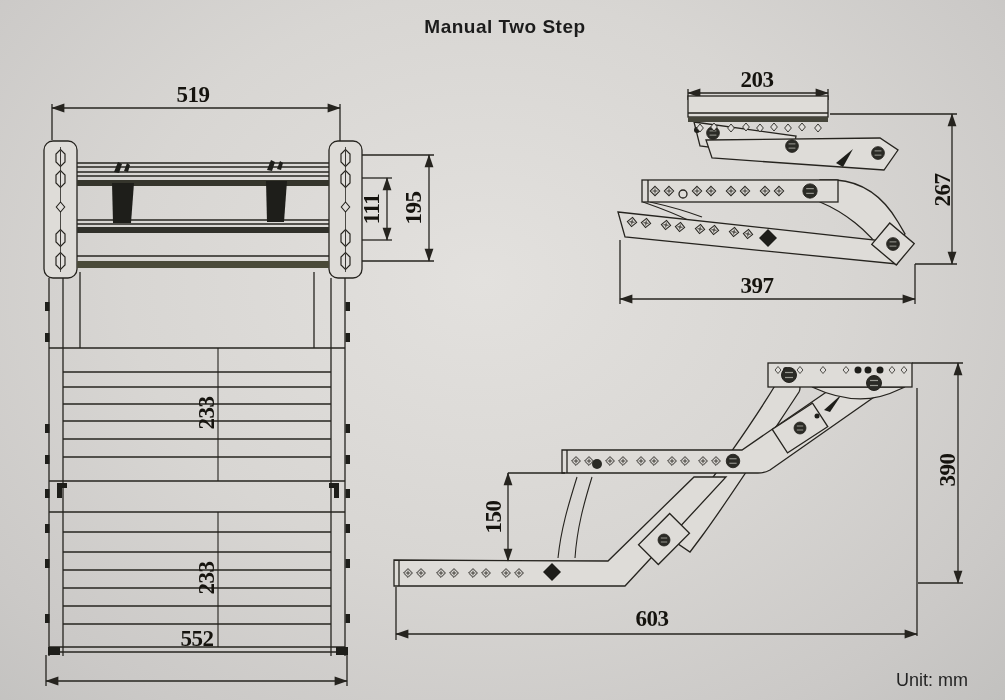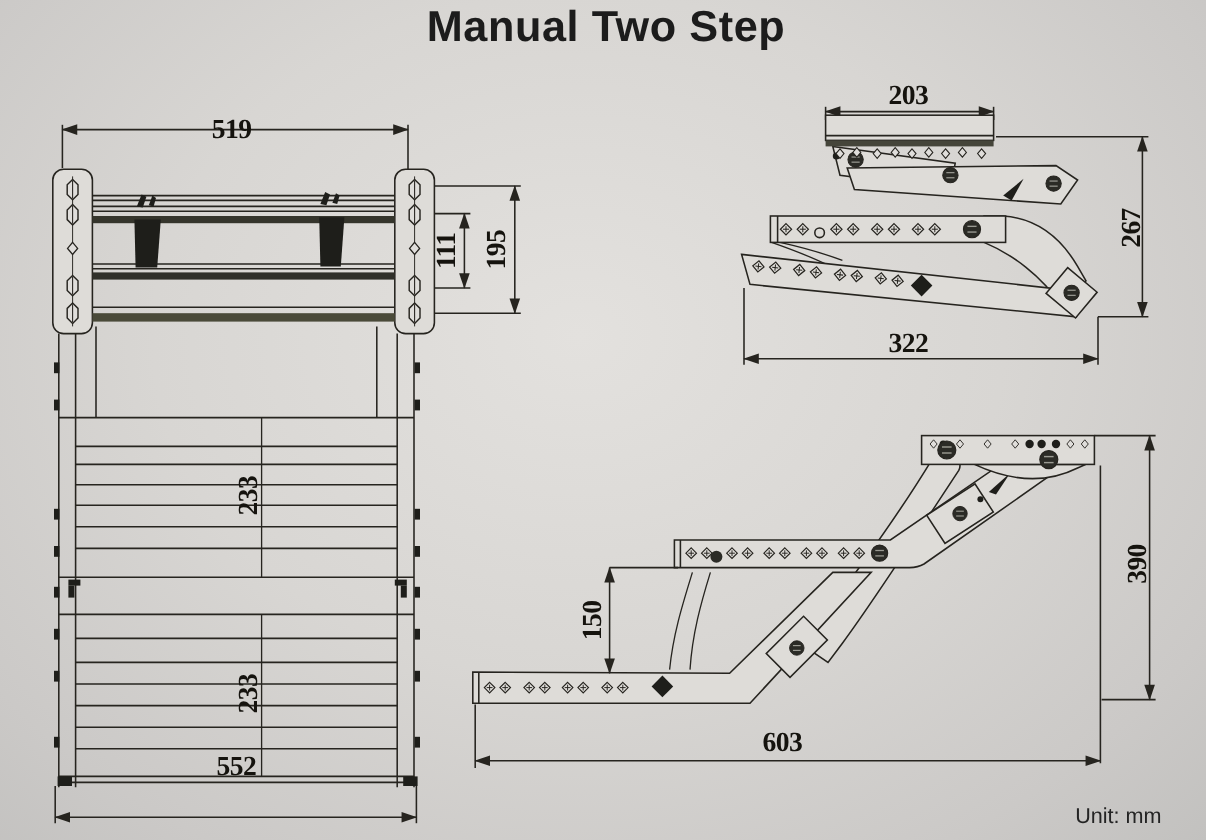--- a/index.html
+++ b/index.html
@@ -3,22 +3,22 @@
 <meta charset="utf-8">
 <style>
   html,body{margin:0;padding:0;}
   #page{
     position:relative;width:1005px;height:700px;overflow:hidden;
     background:radial-gradient(ellipse at 48% 40%, #e3e1de 0%, #d8d6d3 48%, #cbc9c7 82%, #c2c1bf 100%);
     font-family:"Liberation Sans",sans-serif;
   }
   #art{position:absolute;left:0;top:0;}
   .title{
-    position:absolute;left:340px;top:1px;width:330px;text-align:center;
-    font-size:36px;font-weight:700;color:#1c1c1c;letter-spacing:.5px;
+    position:absolute;left:340px;top:16px;width:330px;text-align:center;
+    font-size:19px;font-weight:700;color:#1c1c1c;letter-spacing:.5px;
   }
   .unit{
     position:absolute;left:896px;top:670px;width:117px;text-align:left;
     font-size:18px;font-weight:400;color:#242424;
   }
   .dim{
     position:absolute;width:70px;text-align:center;
     font-family:"Liberation Serif",serif;font-weight:700;font-size:23px;color:#15130e;
     line-height:26px;letter-spacing:-0.5px;
   }
@@ -302,30 +302,30 @@
     <line x1="958" y1="363" x2="958" y2="583" marker-start="url(#arw)" marker-end="url(#arw)"></line>
     <line x1="918" y1="583" x2="963" y2="583"></line>
 
     <line x1="396" y1="587" x2="396" y2="640"></line>
     <line x1="396" y1="634" x2="917" y2="634" marker-start="url(#arw)" marker-end="url(#arw)"></line>
   </g>
 </svg>
 
 <div class="title">Manual Two Step</div>
 
-<div class="dim" style="left:158px;top:82px;margin-top:13px;">519</div>
+<div class="dim" style="left:158px;top:82px;">519</div>
 <div class="dim v" style="left:337px;top:196px;">111</div>
 <div class="dim v" style="left:379px;top:195px;">195</div>
 <div class="dim v" style="left:172px;top:400px;">233</div>
 <div class="dim v" style="left:172px;top:565px;">233</div>
 <div class="dim" style="left:162px;top:626px;font-family:Liberation Serif, serif;">552</div>
 
 <div class="dim" style="left:722px;top:67px;">203</div>
 <div class="dim v" style="left:908px;top:177px;">267</div>
-<div class="dim" style="left:722px;top:273px;">322</div>
+<div class="dim" style="left:722px;top:273px;">397</div>
 
 <div class="dim v" style="left:459px;top:504px;">150</div>
 <div class="dim v" style="left:913px;top:457px;">390</div>
 <div class="dim" style="left:617px;top:606px;">603</div>
 
 <div class="unit">Unit: mm</div>
 
 </div>
 
 </body></html>

